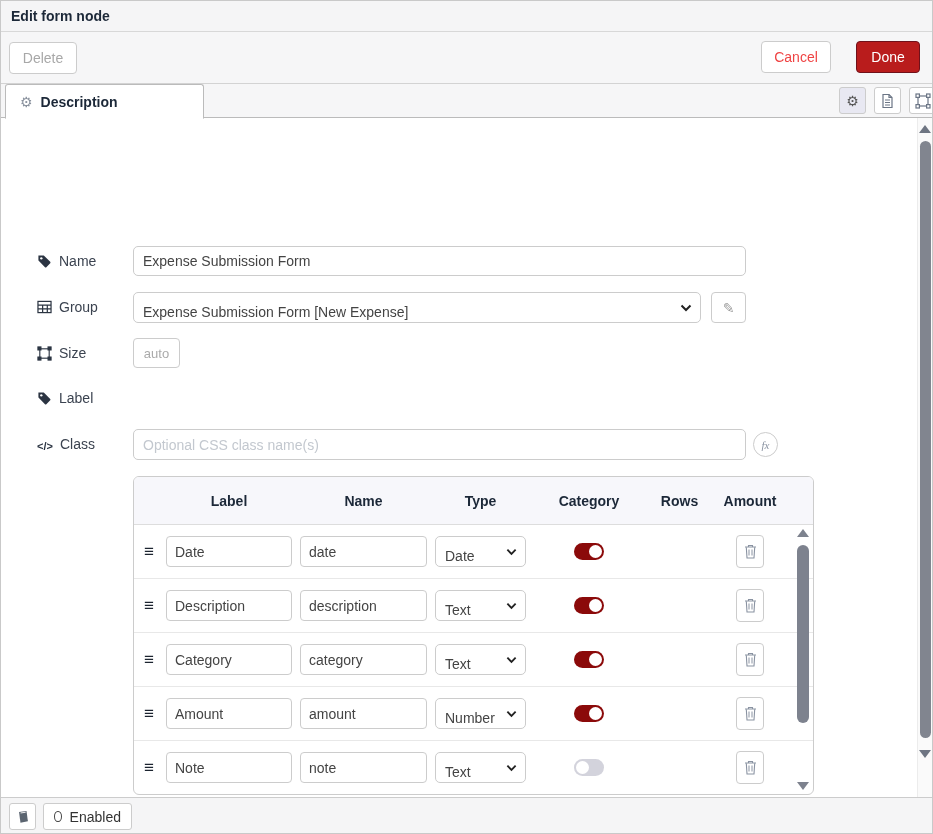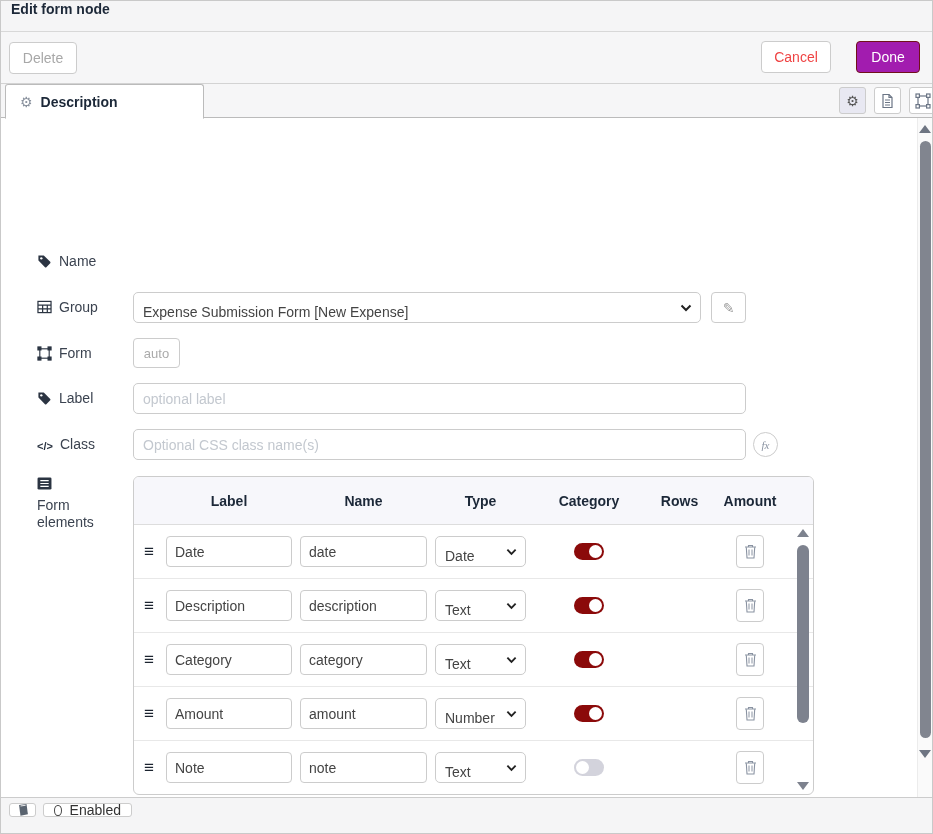--- a/index.html
+++ b/index.html
@@ -1,28 +1,28 @@
 <!DOCTYPE html>
 <html><head>
 <meta charset="utf-8">
 <style>
   * { margin:0; padding:0; box-sizing:border-box; }
   html,body { width:933px; height:834px; background:#fff; font-family:"Liberation Sans", sans-serif; }
   .dialog { position:relative; width:933px; height:834px; background:#fff; border:1px solid #c9c9c9; overflow:hidden; }
 
   
-  .hdr { position:absolute; top:0; left:0; right:0; height:31px; background:#f5f5f6; border-bottom:1px solid #d8d8d8; display:flex; align-items:flex-start; padding-left:10px; }
+  .hdr { position:absolute; top:0; left:0; right:0; height:31px; background:#f5f5f6; border-bottom:1px solid #d8d8d8; display:flex; align-items:center; padding-left:10px; }
   .hdr-title { font-size:14px; font-weight:bold; color:#1c2838; }
 
   
   .btnbar { position:absolute; top:31px; left:0; right:0; height:52px; background:#f6f6f7; border-bottom:1px solid #d3d3d3; }
   .btn { position:absolute; height:32px; border:1px solid #ccc; border-radius:4px; background:#fff; font-size:14px; color:#ef4444; display:flex; align-items:center; justify-content:center; cursor:pointer; font-family:inherit; }
   .btn-delete { left:8px; top:10px; width:68px; color:#a8a8a8; }
   .btn-cancel { right:101px; top:9px; width:70px; }
-  .btn-done { right:12px; top:9px; width:64px; background:#a21caf; border-color:#70111a; color:#fff; }
+  .btn-done { right:12px; top:9px; width:64px; background:#b91c1c; border-color:#70111a; color:#fff; }
 
   
   .tabbar { position:absolute; top:83px; left:0; right:0; height:34px; background:#f6f6f7; border-bottom:1px solid #bbb; }
   .tab { position:absolute; left:4px; top:0; width:199px; height:34px; background:#fff; border:1px solid #bbb; border-bottom:1px solid #fff; border-radius:3px 3px 0 0; display:flex; align-items:center; padding-left:14px; gap:8px; z-index:2; margin-bottom:-1px; height:35px; }
   .tab-label { font-size:14px; font-weight:bold; color:#1c2838; }
   .tab-gear { font-size:14px; color:#8a929e; line-height:1; }
   .tab-icons { position:absolute; right:-4px; top:3px; display:flex; gap:8px; }
   .tab-iconbtn { width:27px; height:27px; border:1px solid #ccc; border-radius:3px; background:#fff; display:flex; align-items:center; justify-content:center; color:#6b7585; cursor:pointer; }
   .tab-iconbtn.active { background:#e8e8f2; color:#555; }
   .tab-iconbtn .g { font-size:14px; line-height:1; }
@@ -68,21 +68,21 @@
   .add-el b { font-size:12px; color:#4a5058; }
 
   
   .outer-scroll { position:absolute; top:117px; right:0; width:15px; height:681px; background:#fafafa; border-left:1px solid #ececec; display:flex; flex-direction:column; align-items:center; }
   .outer-scroll .tri-up { margin-top:7px; border-bottom-color:#6e7582; }
   .outer-scroll .thumb { width:11px; flex:0 0 597px; margin-top:8px; background:#81858f; border-radius:6px; }
   .outer-scroll .tri-down { margin-top:12px; border-top-color:#6e7582; }
 
   
   .footer { position:absolute; left:0; right:0; bottom:0; height:36px; background:#f5f5f6; border-top:1px solid #ccc; }
-  .foot-btn { position:absolute; top:5px; height:14px; border:1px solid #ccc; border-radius:3px; background:#fff; display:flex; align-items:center; justify-content:center; cursor:pointer; font-family:inherit; }
+  .foot-btn { position:absolute; top:5px; height:27px; border:1px solid #ccc; border-radius:3px; background:#fff; display:flex; align-items:center; justify-content:center; cursor:pointer; font-family:inherit; }
   .book-btn { left:8px; width:27px; color:#555; }
   .enabled-btn { left:42px; width:89px; gap:8px; font-size:14px; color:#333; padding:0 10px; }
   .radio-circle { width:11px; height:11px; border:1.5px solid #444; border-radius:50%; }
 </style>
 </head>
 <body>
 
 <div class="dialog">
 
   <div class="hdr">
@@ -127,20 +127,21 @@
 
     <div class="frow" style="top:135px">
       <span class="ic">
           <svg width="15" height="15" viewBox="0 0 16 16">
             <path d="M1.5 1.5h5.2c.3 0 .6.12.8.3l6.6 6.6c.4.4.4 1.05 0 1.45l-4.15 4.15c-.4.4-1.05.4-1.45 0L1.8 7.3c-.18-.2-.3-.5-.3-.8z" fill="currentColor"></path>
             <circle cx="4.6" cy="4.6" r="1.25" fill="#fff"></circle>
           </svg>
         </span>
       <span>Name</span>
     </div>
+    <input class="inp" style="left: 124px; top: 128px; width: 613px;" value="Expense Submission Form">
 
     <div class="frow" style="top:181px">
       <span class="ic">
           <svg width="15" height="14" viewBox="0 0 16 15" fill="none" stroke="currentColor" stroke-width="1.3">
             <rect x="1" y="1.5" width="14" height="12"></rect>
             <path d="M1 5.5h14M1 9.5h14M6 5.5v8M11 5.5v8"></path>
           </svg>
         </span>
       <span>Group</span>
     </div>
@@ -157,53 +158,43 @@
     <div class="frow" style="top:227px">
       <span class="ic">
           <svg width="15" height="15" viewBox="0 0 16 16" fill="none" stroke="currentColor" stroke-width="1.2">
             <rect x="3" y="3" width="10" height="10"></rect>
             <rect x="1" y="1" width="3.2" height="3.2" fill="currentColor"></rect>
             <rect x="11.8" y="1" width="3.2" height="3.2" fill="currentColor"></rect>
             <rect x="1" y="11.8" width="3.2" height="3.2" fill="currentColor"></rect>
             <rect x="11.8" y="11.8" width="3.2" height="3.2" fill="currentColor"></rect>
           </svg>
         </span>
-      <span>Form</span>
+      <span>Size</span>
     </div>
     <button class="sq-btn auto-btn" style="top:220px;">auto</button>
 
     <div class="frow" style="top:272px">
       <span class="ic">
           <svg width="15" height="15" viewBox="0 0 16 16">
             <path d="M1.5 1.5h5.2c.3 0 .6.12.8.3l6.6 6.6c.4.4.4 1.05 0 1.45l-4.15 4.15c-.4.4-1.05.4-1.45 0L1.8 7.3c-.18-.2-.3-.5-.3-.8z" fill="currentColor"></path>
             <circle cx="4.6" cy="4.6" r="1.25" fill="#fff"></circle>
           </svg>
         </span>
       <span>Label</span>
     </div>
-    <input class="inp" style="left: 124px; top: 265px; width: 613px; height: 31px;" placeholder="optional label">
 
     <div class="frow" style="top:318px">
       <span class="ic" style="font-size:11px; font-weight:bold; margin-top:2px;">&lt;/&gt;</span>
       <span>Class</span>
     </div>
     <input class="inp" style="left: 124px; top: 311px; width: 613px; height: 31px;" placeholder="Optional CSS class name(s)">
     <button class="sq-btn fx-btn" style="left:744px; top:314px;">
         <span>fx</span>
       </button>
 
-    <div class="frow" style="top:358px; width:86px; flex-wrap:wrap;">
-      <span class="ic">
-          <svg width="15" height="13" viewBox="0 0 16 14">
-            <rect x="0.5" y="0.5" width="15" height="13" rx="1.5" fill="currentColor"></rect>
-            <path d="M3.5 4h9M3.5 7h9M3.5 10h9" stroke="#fff" stroke-width="1.3"></path>
-          </svg>
-        </span>
-      <span>Form elements</span>
-    </div>
 
     <div class="etable">
       <div class="ehead">
         <span></span>
         <span>Label</span>
         <span>Name</span>
         <span>Type</span>
         <span>Category</span>
         <span>Rows</span>
         <span>Amount</span>

